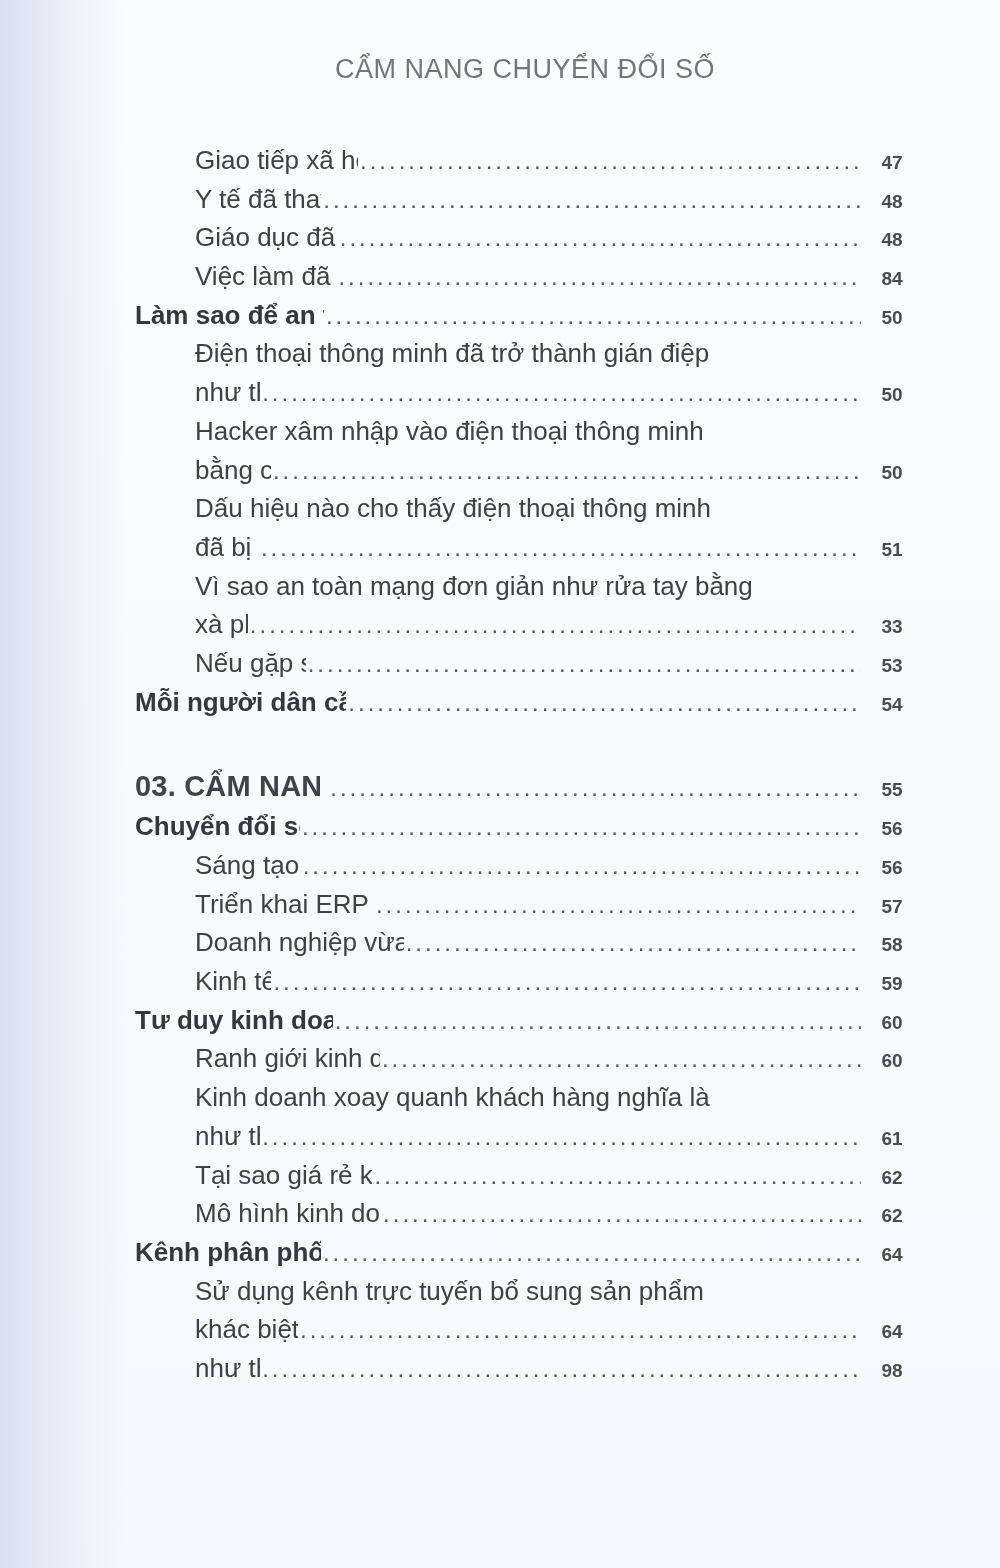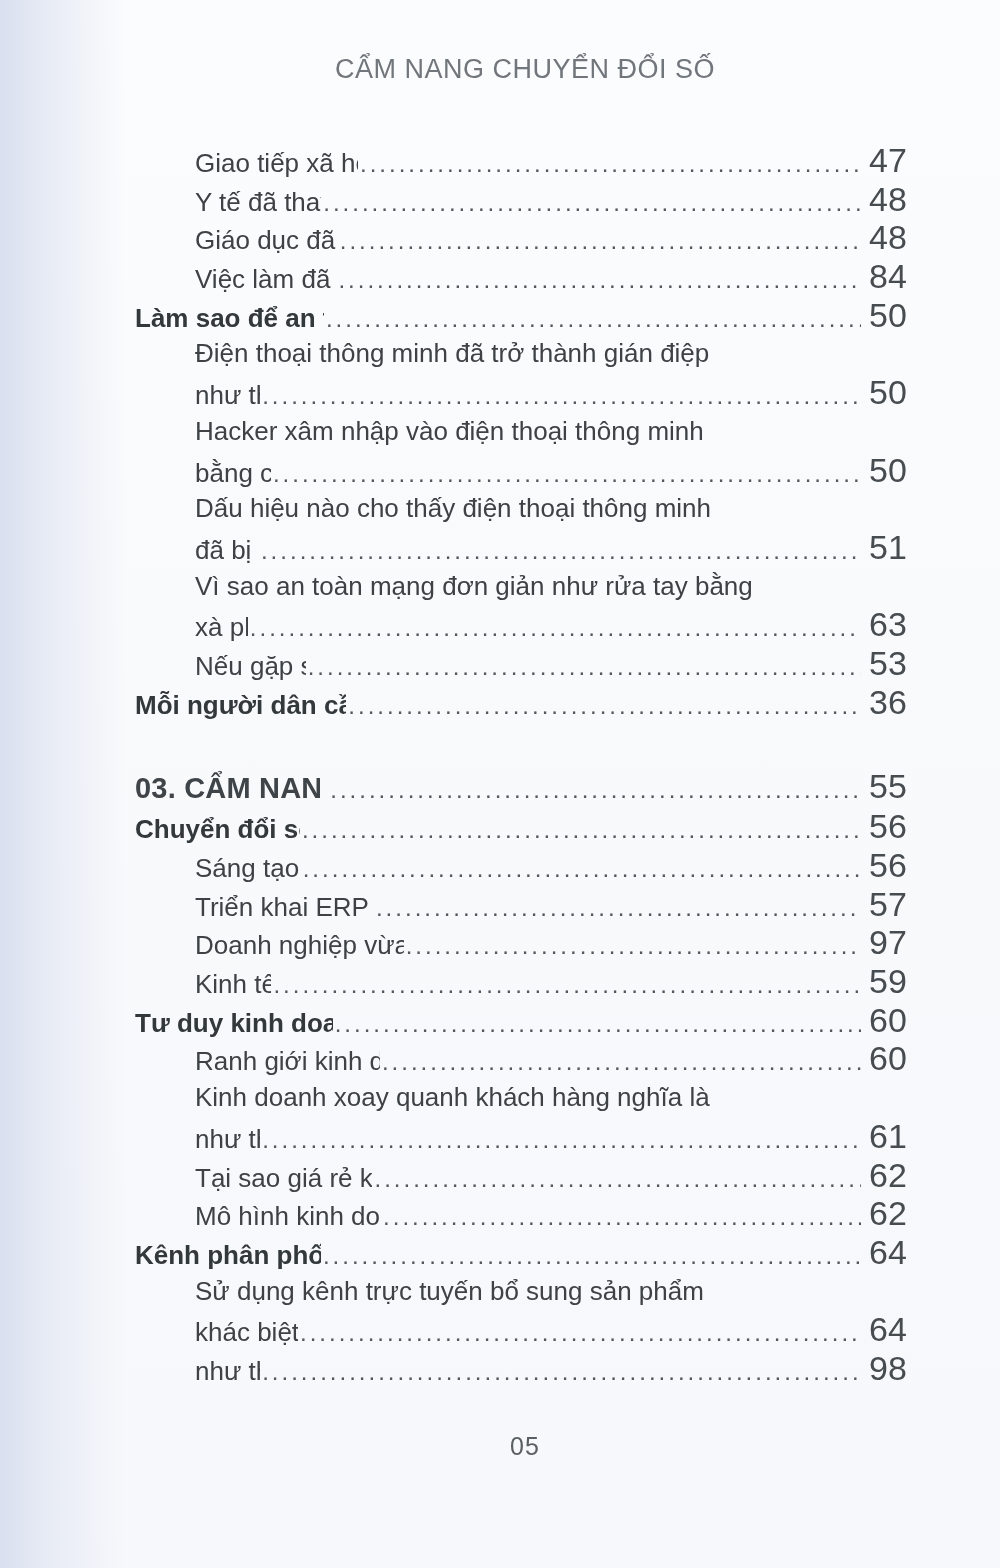--- a/index.html
+++ b/index.html
@@ -66,23 +66,23 @@
     content: "..........................................................................................................................................................";
     letter-spacing: 3px;
     font-size: 24px;
     font-weight: 400;
     color: #53585c;
   }
   .entry.chapter .dots { margin-left: 10px; }
   .pg {
     flex: 0 0 auto;
     min-width: 46px;
-    text-align: left;
-    font-weight: 400;
-    font-size: 34px;
+    text-align: center;
+    font-weight: 700;
+    font-size: 19px;
     color: #474c50;
   }
   .footer-num {
     margin-top: 44px;
     text-align: center;
     font-size: 25px;
     letter-spacing: 1px;
     color: #595f63;
     font-weight: 400;
   }
@@ -185,41 +185,41 @@
   </div>
 
   <div class="entry sub">
     <div class="lines">
             <div class="line">
               <span class="t">Vì sao an toàn mạng đơn giản như rửa tay bằng</span>
             </div>
             <div class="line">
               <span class="t">xà phòng ?</span>
               <span class="dots"></span>
-              <span class="pg">63</span>
+              <span class="pg">33</span>
             </div>
           </div>
   </div>
 
   <div class="entry sub">
     <div class="lines">
             <div class="line">
               <span class="t">Nếu gặp sự cố thì hỏi ai ?</span>
               <span class="dots"></span>
               <span class="pg">53</span>
             </div>
           </div>
   </div>
 
   <div class="entry section">
     <div class="lines">
             <div class="line">
               <span class="t">Mỗi người dân cần chuẩn bị cho mình những gì ?</span>
               <span class="dots"></span>
-              <span class="pg">36</span>
+              <span class="pg">54</span>
             </div>
           </div>
   </div>
 
   <div class="entry chapter gap-before">
     <div class="lines">
             <div class="line">
               <span class="t">03. CẨM NANG CHO DOANH NGHIỆP</span>
               <span class="dots"></span>
               <span class="pg">55</span>
@@ -255,21 +255,21 @@
               <span class="pg">57</span>
             </div>
           </div>
   </div>
 
   <div class="entry sub">
     <div class="lines">
             <div class="line">
               <span class="t">Doanh nghiệp vừa và nhỏ chuyển đổi số theo hướng nào ?</span>
               <span class="dots"></span>
-              <span class="pg">97</span>
+              <span class="pg">58</span>
             </div>
           </div>
   </div>
 
   <div class="entry sub">
     <div class="lines">
             <div class="line">
               <span class="t">Kinh tế số là gì ?</span>
               <span class="dots"></span>
               <span class="pg">59</span>
@@ -357,15 +357,14 @@
     <div class="lines">
             <div class="line">
               <span class="t">như thế nào ?</span>
               <span class="dots"></span>
               <span class="pg">98</span>
             </div>
           </div>
   </div>
 </div>
 
-    <div class="footer-num">05</div>
   </div>
 </div>
 
 </body></html>

